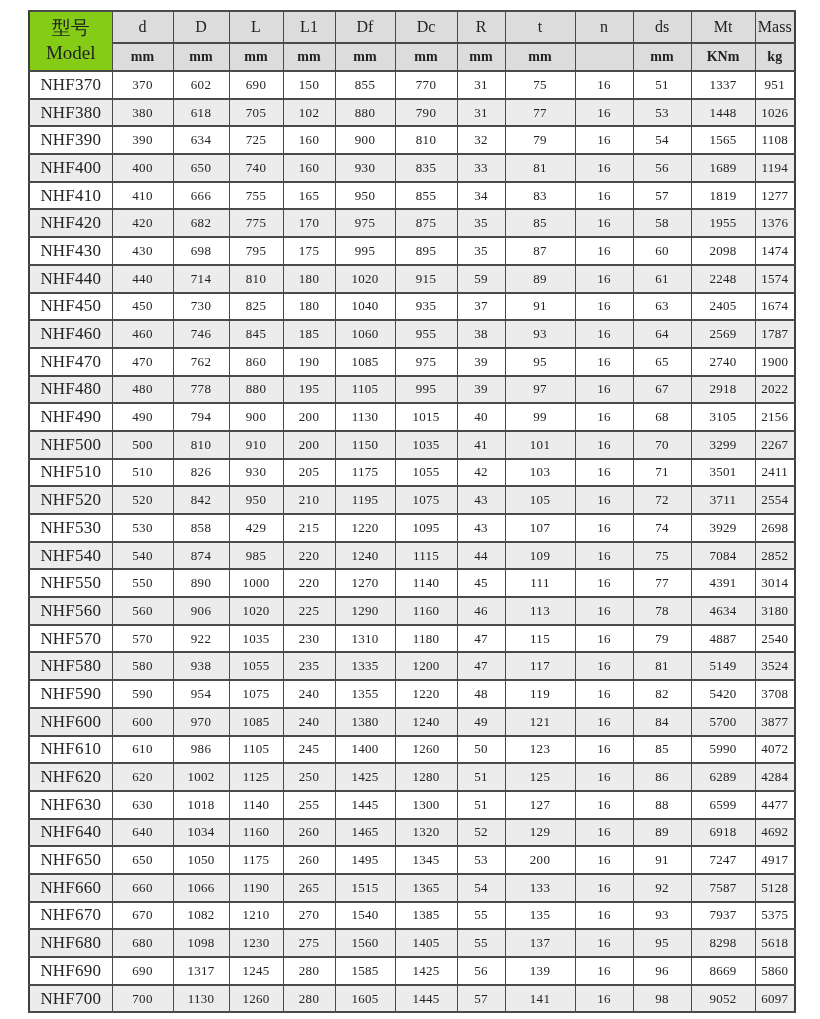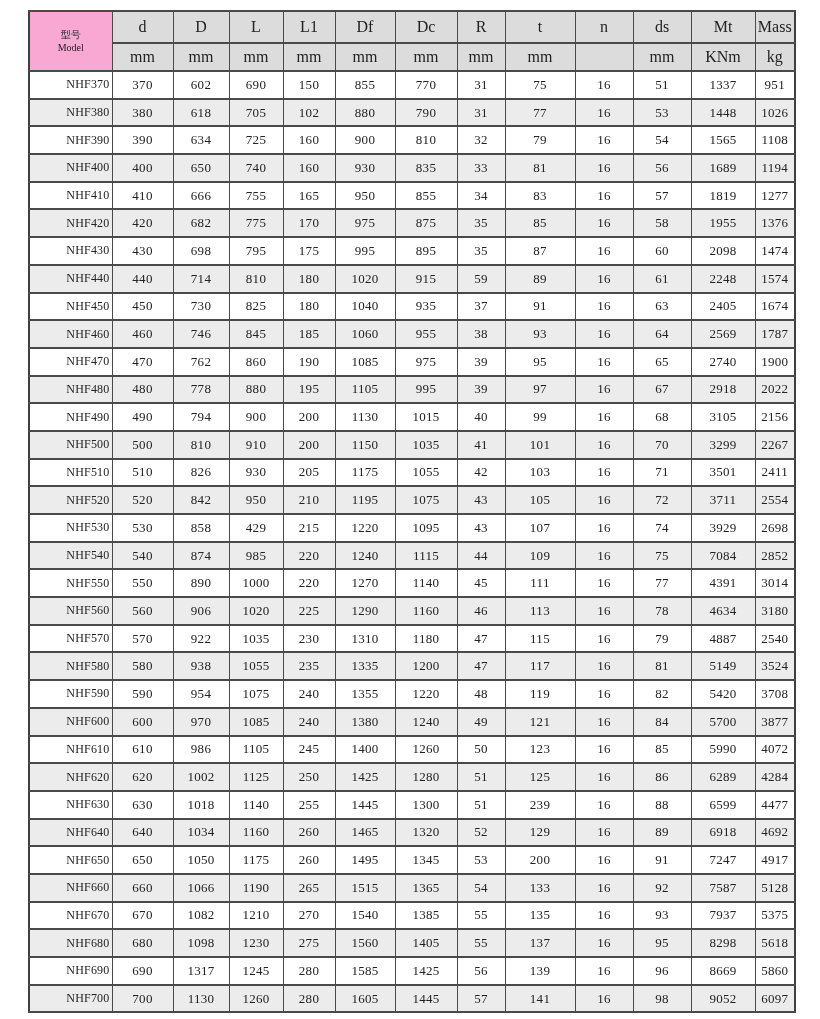--- a/index.html
+++ b/index.html
@@ -36,35 +36,34 @@
     padding: 0 2px;
     white-space: nowrap;
     overflow: hidden;
   }
   thead th {
     background: #dcdcdc;
     font-weight: normal;
     font-size: 16px;
   }
   thead tr.name-row th { height: 30px; }
-  thead tr.unit-row th { height: 26px; font-size: 16px; }
+  thead tr.unit-row th { height: 26px; font-size: 14px; font-weight: bold; }
   th.model-h {
-    background: #f9a8d4;
-    font-size: 10px;
+    background: #84cc16;
+    font-size: 19px;
     line-height: 1.3;
   }
   tbody td {
     height: 25.7px;
     font-size: 13px;
     letter-spacing: 0.3px;
   }
   tbody td.model-cell {
-    font-size: 12px;
+    font-size: 17px;
     letter-spacing: 0.2px;
-    text-align: right;
   }
   tbody tr.alt td { background: #ececec; }
   tbody tr:not(.alt) td { background: #ffffff; }
 </style>
 </head>
 <body>
 
 <div class="page">
   <table class="spec-table">
     <colgroup>
@@ -509,21 +508,21 @@
         </tr>
         <tr>
           <td class="model-cell">NHF630</td>
           <td>630</td>
           <td>1018</td>
           <td>1140</td>
           <td>255</td>
           <td>1445</td>
           <td>1300</td>
           <td>51</td>
-          <td>239</td>
+          <td>127</td>
           <td>16</td>
           <td>88</td>
           <td>6599</td>
           <td>4477</td>
         </tr>
         <tr class="alt">
           <td class="model-cell">NHF640</td>
           <td>640</td>
           <td>1034</td>
           <td>1160</td>

